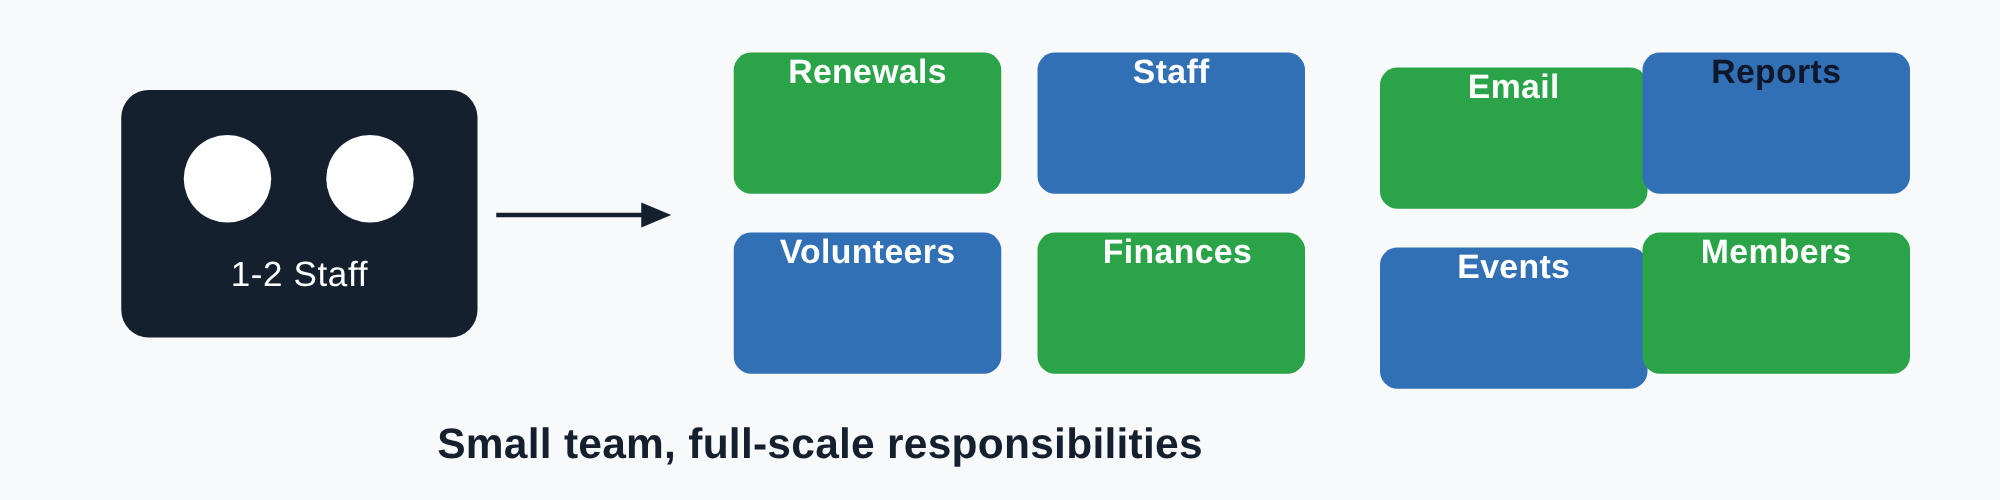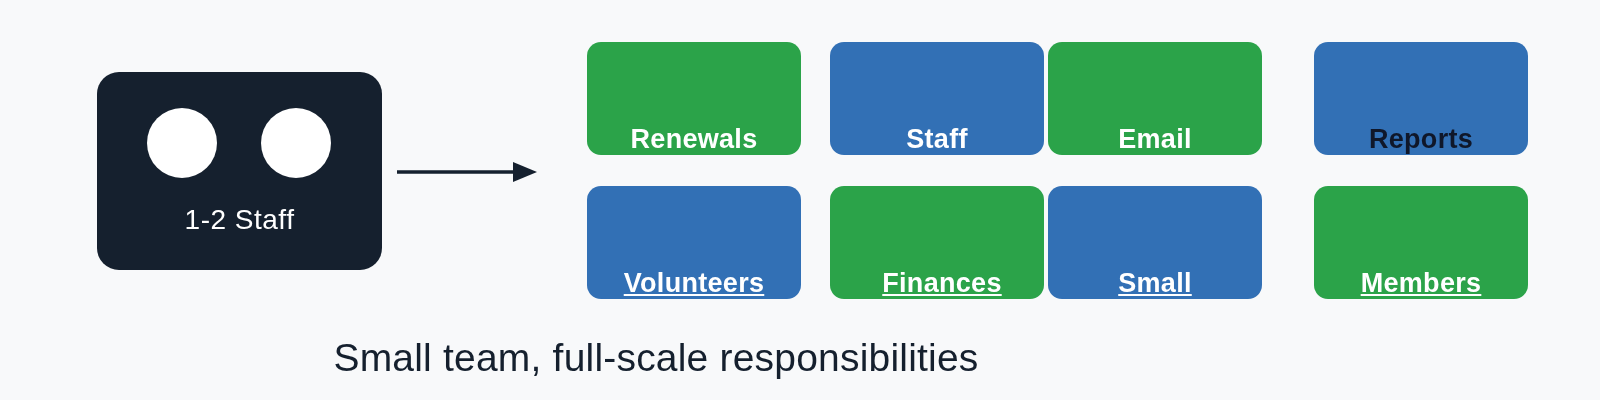--- a/index.html
+++ b/index.html
@@ -32,30 +32,30 @@
     position:absolute;left:0;right:0;top:132px;text-align:center;
     color:#ffffff;font-size:28px;font-weight:400;letter-spacing:0.5px;
   }
 
   
   .arrow-svg{position:absolute;left:393px;top:157px;width:150px;height:30px;}
 
   
   .task-card{
     position:absolute;width:214px;height:113px;border-radius:14px;
-    display:flex;align-items:flex-end;justify-content:center;
+    display:flex;align-items:flex-start;justify-content:center;
     color:#ffffff;font-size:27px;font-weight:700;letter-spacing:0.3px;
   }
-  .c0{left:587px;}  .c1{left:830px;}  .c2{left:1048px;} .c3{left:1314px;}
-  .r0{top:42px;}    .r1{top:186px;text-decoration:underline;}
+  .c0{left:587px;}  .c1{left:830px;}  .c2{left:1104px;margin-top:12px;} .c3{left:1314px;}
+  .r0{top:42px;}    .r1{top:186px;}
 
   
   .caption{
     position:absolute;left:0;top:336px;width:1312px;text-align:center;
-    color:var(--dark);font-size:39px;font-weight:400;letter-spacing:0.2px;
+    color:var(--dark);font-size:34px;font-weight:700;letter-spacing:0.2px;
   }
 </style>
 </head>
 <body>
 
 <div class="canvas">
 
   <div class="staff-node">
     <span class="person-dot p1"></span>
     <span class="person-dot p2"></span>
@@ -79,21 +79,21 @@
   <div class="task-card c3 r0" style="background-color: rgb(50, 112, 181); color: #0f172a;">
     <span>Reports</span>
   </div>
   <div class="task-card c0 r1" style="background-color: rgb(50, 112, 181); color: rgb(255, 255, 255);">
     <span>Volunteers</span>
   </div>
   <div class="task-card c1 r1" style="background-color: rgb(43, 163, 73); color: rgb(255, 255, 255); padding-left: 10px;">
     <span>Finances</span>
   </div>
   <div class="task-card c2 r1" style="background-color: rgb(50, 112, 181); color: rgb(255, 255, 255);">
-    <span>Small</span>
+    <span>Events</span>
   </div>
   <div class="task-card c3 r1" style="background-color: rgb(43, 163, 73); color: rgb(255, 255, 255);">
     <span>Members</span>
   </div>
 
   <div class="caption">Small team, full-scale responsibilities</div>
 
 </div>
 
 </body></html>

